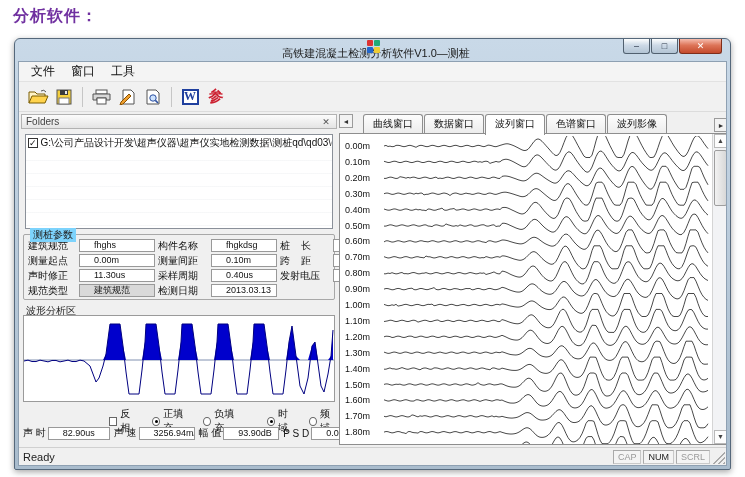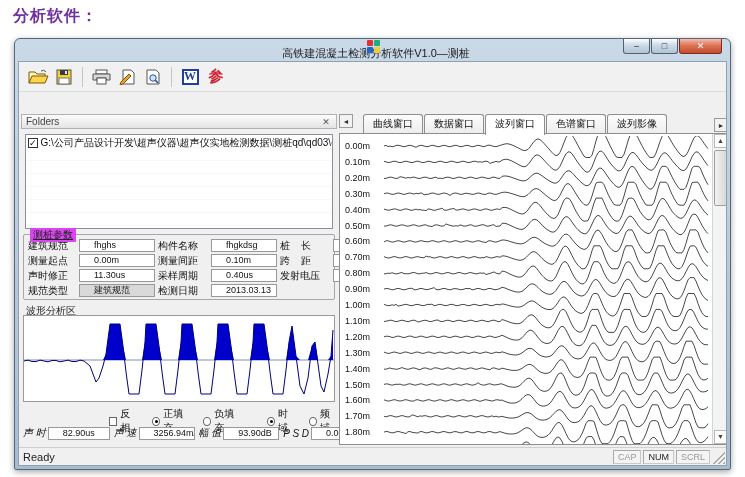--- a/index.html
+++ b/index.html
@@ -54,22 +54,22 @@
   .flist { position:absolute; left:4px; top:20px; width:308px; height:95px;
     background:#fff; border:1px solid #8a9099;
     background-image:repeating-linear-gradient(#fff 0px,#fff 12px,#eef0f2 13px); }
   .fitem { display:flex; align-items:center; padding:1px 2px; font-size:10px;
     color:#111; white-space:nowrap; overflow:hidden; }
   .cbx { width:10px; height:10px; border:1px solid #333; background:#fff; margin-right:3px;
     font-size:9px; line-height:9px; text-align:center; color:#111; flex:0 0 aupx; }
 
   .grp { position:absolute; left:2px; top:120px; width:312px; height:66px;
     border:1px solid #a8a8a8; border-radius:2px; padding:3px 4px 0 4px; }
-  .grp-title { position:absolute; top:-7px; left:6px; background:#d946ef; padding:0 3px;
-    font-size:10px; color:#222;text-decoration:underline; }
+  .grp-title { position:absolute; top:-7px; left:6px; background:#7dd3fc; padding:0 3px;
+    font-size:10px; color:#222; }
   .pgrid { display:grid; grid-template-columns:48px 76px 50px 66px 50px 56px;
     grid-auto-rows:15px; column-gap:3px; row-gap:0px; align-items:center; }
   .plabel { font-size:10px; color:#111; white-space:pre; }
   .pinput { height:13px; border:1px solid #999; background:#fff; font-size:9px;
     color:#111; padding:0 14px; line-height:11px; overflow:hidden; white-space:nowrap; }
   .pinput.combo { background:#d9d9d9; }
 
   .wa-label { position:absolute; left:5px; top:190px; font-size:10px; color:#222; }
   .wavebox { position:absolute; left:2px; top:201px; width:312px; height:87px;
     background:#fff; border:1px solid #9a9a9a; }
@@ -79,21 +79,21 @@
   .ctl-row .chk { margin-left:88px; display:flex; align-items:center; }
   .sq { width:9px; height:9px; border:1px solid #666; background:#fff; margin-right:3px; }
   .radio { display:flex; align-items:center; margin-left:14px; }
   .rdot { width:9px; height:9px; border:1px solid #666; border-radius:50%; background:#fff;
     margin-right:3px; position:relative; }
   .rdot.on::after { content:""; position:absolute; left:2px; top:2px; width:3px; height:3px;
     border-radius:50%; background:#000; }
   .rd-row { position:absolute; left:2px; top:312px; width:314px; display:flex;
     align-items:center; font-size:10px; color:#111; }
   .rd-pair { display:flex; align-items:center; margin-right:4px; }
-  .rd-pair .plabel { margin-right:2px;font-style:italic; }
+  .rd-pair .plabel { margin-right:2px; }
   .rd-pair .pinput { width:56px; }
   .rd-pair:first-child .pinput { width:62px; }
 
   
   .rpanel { position:absolute; left:320px; top:52px; width:389px; height:335px; }
   .tabstrip { height:20px; display:flex; align-items:flex-start; position:relative; }
   .tab-arrow { width:14px; height:14px; border:1px solid #9b9b9b; background:#f2f2f2;
     font-size:7px; color:#333; display:flex; align-items:center; justify-content:center;
     margin-bottom:1px; }
   .tab-arrow.right { position:absolute; right:0; bottom:1px; }
@@ -143,20 +143,25 @@
       </span>
       <span class="title-text">高铁建混凝土检测分析软件V1.0—测桩</span>
       <span class="winbtns">
         <span class="wbtn min">–</span>
         <span class="wbtn max">□</span>
         <span class="wbtn close">✕</span>
       </span>
     </div>
 
     <div class="client">
+      <div class="menubar" id="menu-items">
+          <span class="menu-item">文件</span>
+          <span class="menu-item">窗口</span>
+          <span class="menu-item">工具</span>
+        </div>
 
       <div class="toolbar">
         <span class="tbtn">
           <svg width="21" height="16" viewBox="0 0 21 16">
             <path d="M1 14 V3 h6 l2 2 h8 v2" fill="#fff3c6" stroke="#7a5c00"></path>
             <path d="M1 14 L4 7 h16 l-3 7 Z" fill="#ffd34d" stroke="#7a5c00"></path>
             <path d="M13 2 q3 -2 5 1" fill="none" stroke="#555"></path>
           </svg>
         </span>
         <span class="tbtn">

